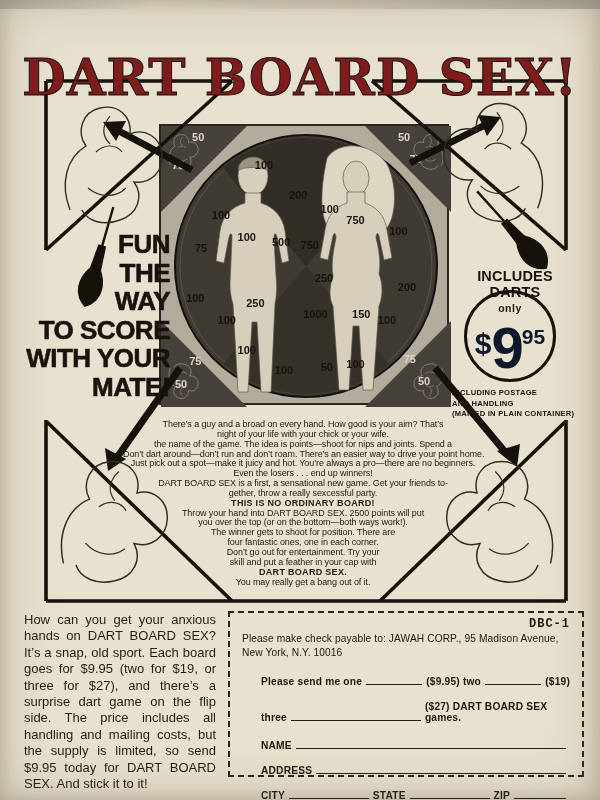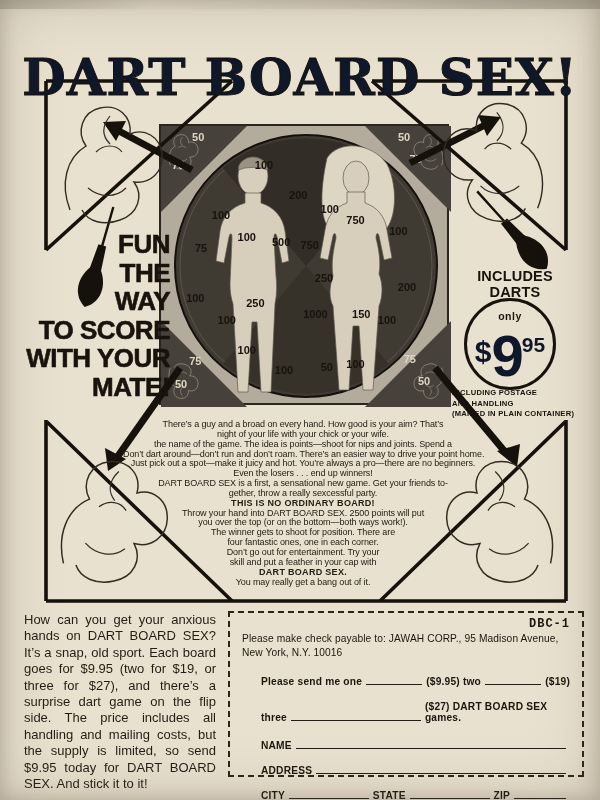--- a/index.html
+++ b/index.html
@@ -5,39 +5,39 @@
   html,body{margin:0;padding:0;background:#8a857a;}
   .page{position:relative;width:600px;height:800px;margin:0 auto;background:#e9e1cf;
         overflow:hidden;font-family:"Liberation Sans",sans-serif;color:#1c160f;}
   .vignette{position:absolute;inset:0;pointer-events:none;z-index:9;
         box-shadow:inset 0 0 60px rgba(90,80,60,.25), inset -6px 0 18px rgba(90,80,60,.18), inset 6px 0 14px rgba(90,80,60,.12);}
   .scan-top{position:absolute;top:0;left:0;right:0;height:9px;z-index:8;opacity:.45;
         background:linear-gradient(90deg,rgba(70,65,55,.55),rgba(200,192,175,.1) 25%,rgba(120,112,98,.3) 60%,rgba(60,55,45,.6) 97%);}
   
   .title{position:absolute;top:14px;left:0;width:600px;text-align:center;z-index:5;
         font-family:"DejaVu Serif",serif;font-weight:bold;font-size:50px;letter-spacing:1px;
-        color:#0f172a;-webkit-text-stroke:1px #16120c;white-space:nowrap;}
+        color:#7f1d1d;-webkit-text-stroke:1px #16120c;white-space:nowrap;}
   
   .overlay{position:absolute;inset:0;z-index:4;pointer-events:none;}
   
   .photo{position:absolute;left:159px;top:124px;width:290px;height:281px;z-index:3;
         background:#b3ac9d;border:2px solid #2a251e;box-sizing:border-box;}
   .photo svg{position:absolute;inset:0;}
   .photo .labels{position:absolute;inset:0;}
   .bl{position:absolute;font-size:11px;font-weight:bold;color:#17120c;
       transform:translate(-50%,-50%);z-index:2;}
   .bl.lt{color:#ddd6c2;}
   
   .headline{position:absolute;left:22px;top:230px;width:148px;text-align:right;z-index:5;
         font-weight:bold;font-size:26px;line-height:28.5px;letter-spacing:-0.5px;color:#18130d;
         -webkit-text-stroke:.6px #18130d;}
   
   .includes{position:absolute;left:452px;top:268px;width:126px;text-align:center;z-index:5;
         font-weight:bold;font-size:14.5px;letter-spacing:.2px;color:#17120c;}
-  .price-circle{position:absolute;left:464px;top:298px;width:92px;height:92px;z-index:5;
+  .price-circle{position:absolute;left:464px;top:290px;width:92px;height:92px;z-index:5;
         border:3px solid #17120c;border-radius:50%;text-align:center;box-sizing:border-box;}
   .only{font-size:10.5px;font-weight:bold;margin-top:9px;letter-spacing:.5px;}
   .amount{line-height:46px;white-space:nowrap;font-weight:bold;color:#0f172a;}
   .cur{font-size:30px;vertical-align:14px;}
   .dol{font-size:58px;letter-spacing:-2px;}
   .cts{font-size:21px;vertical-align:24px;}
   .fineprint{position:absolute;left:452px;top:388px;width:140px;z-index:5;
         font-size:7.6px;font-weight:bold;line-height:10.5px;letter-spacing:.25px;color:#17120c;}
   
   .body-copy{position:absolute;left:123px;top:420px;width:360px;text-align:center;z-index:5;}

